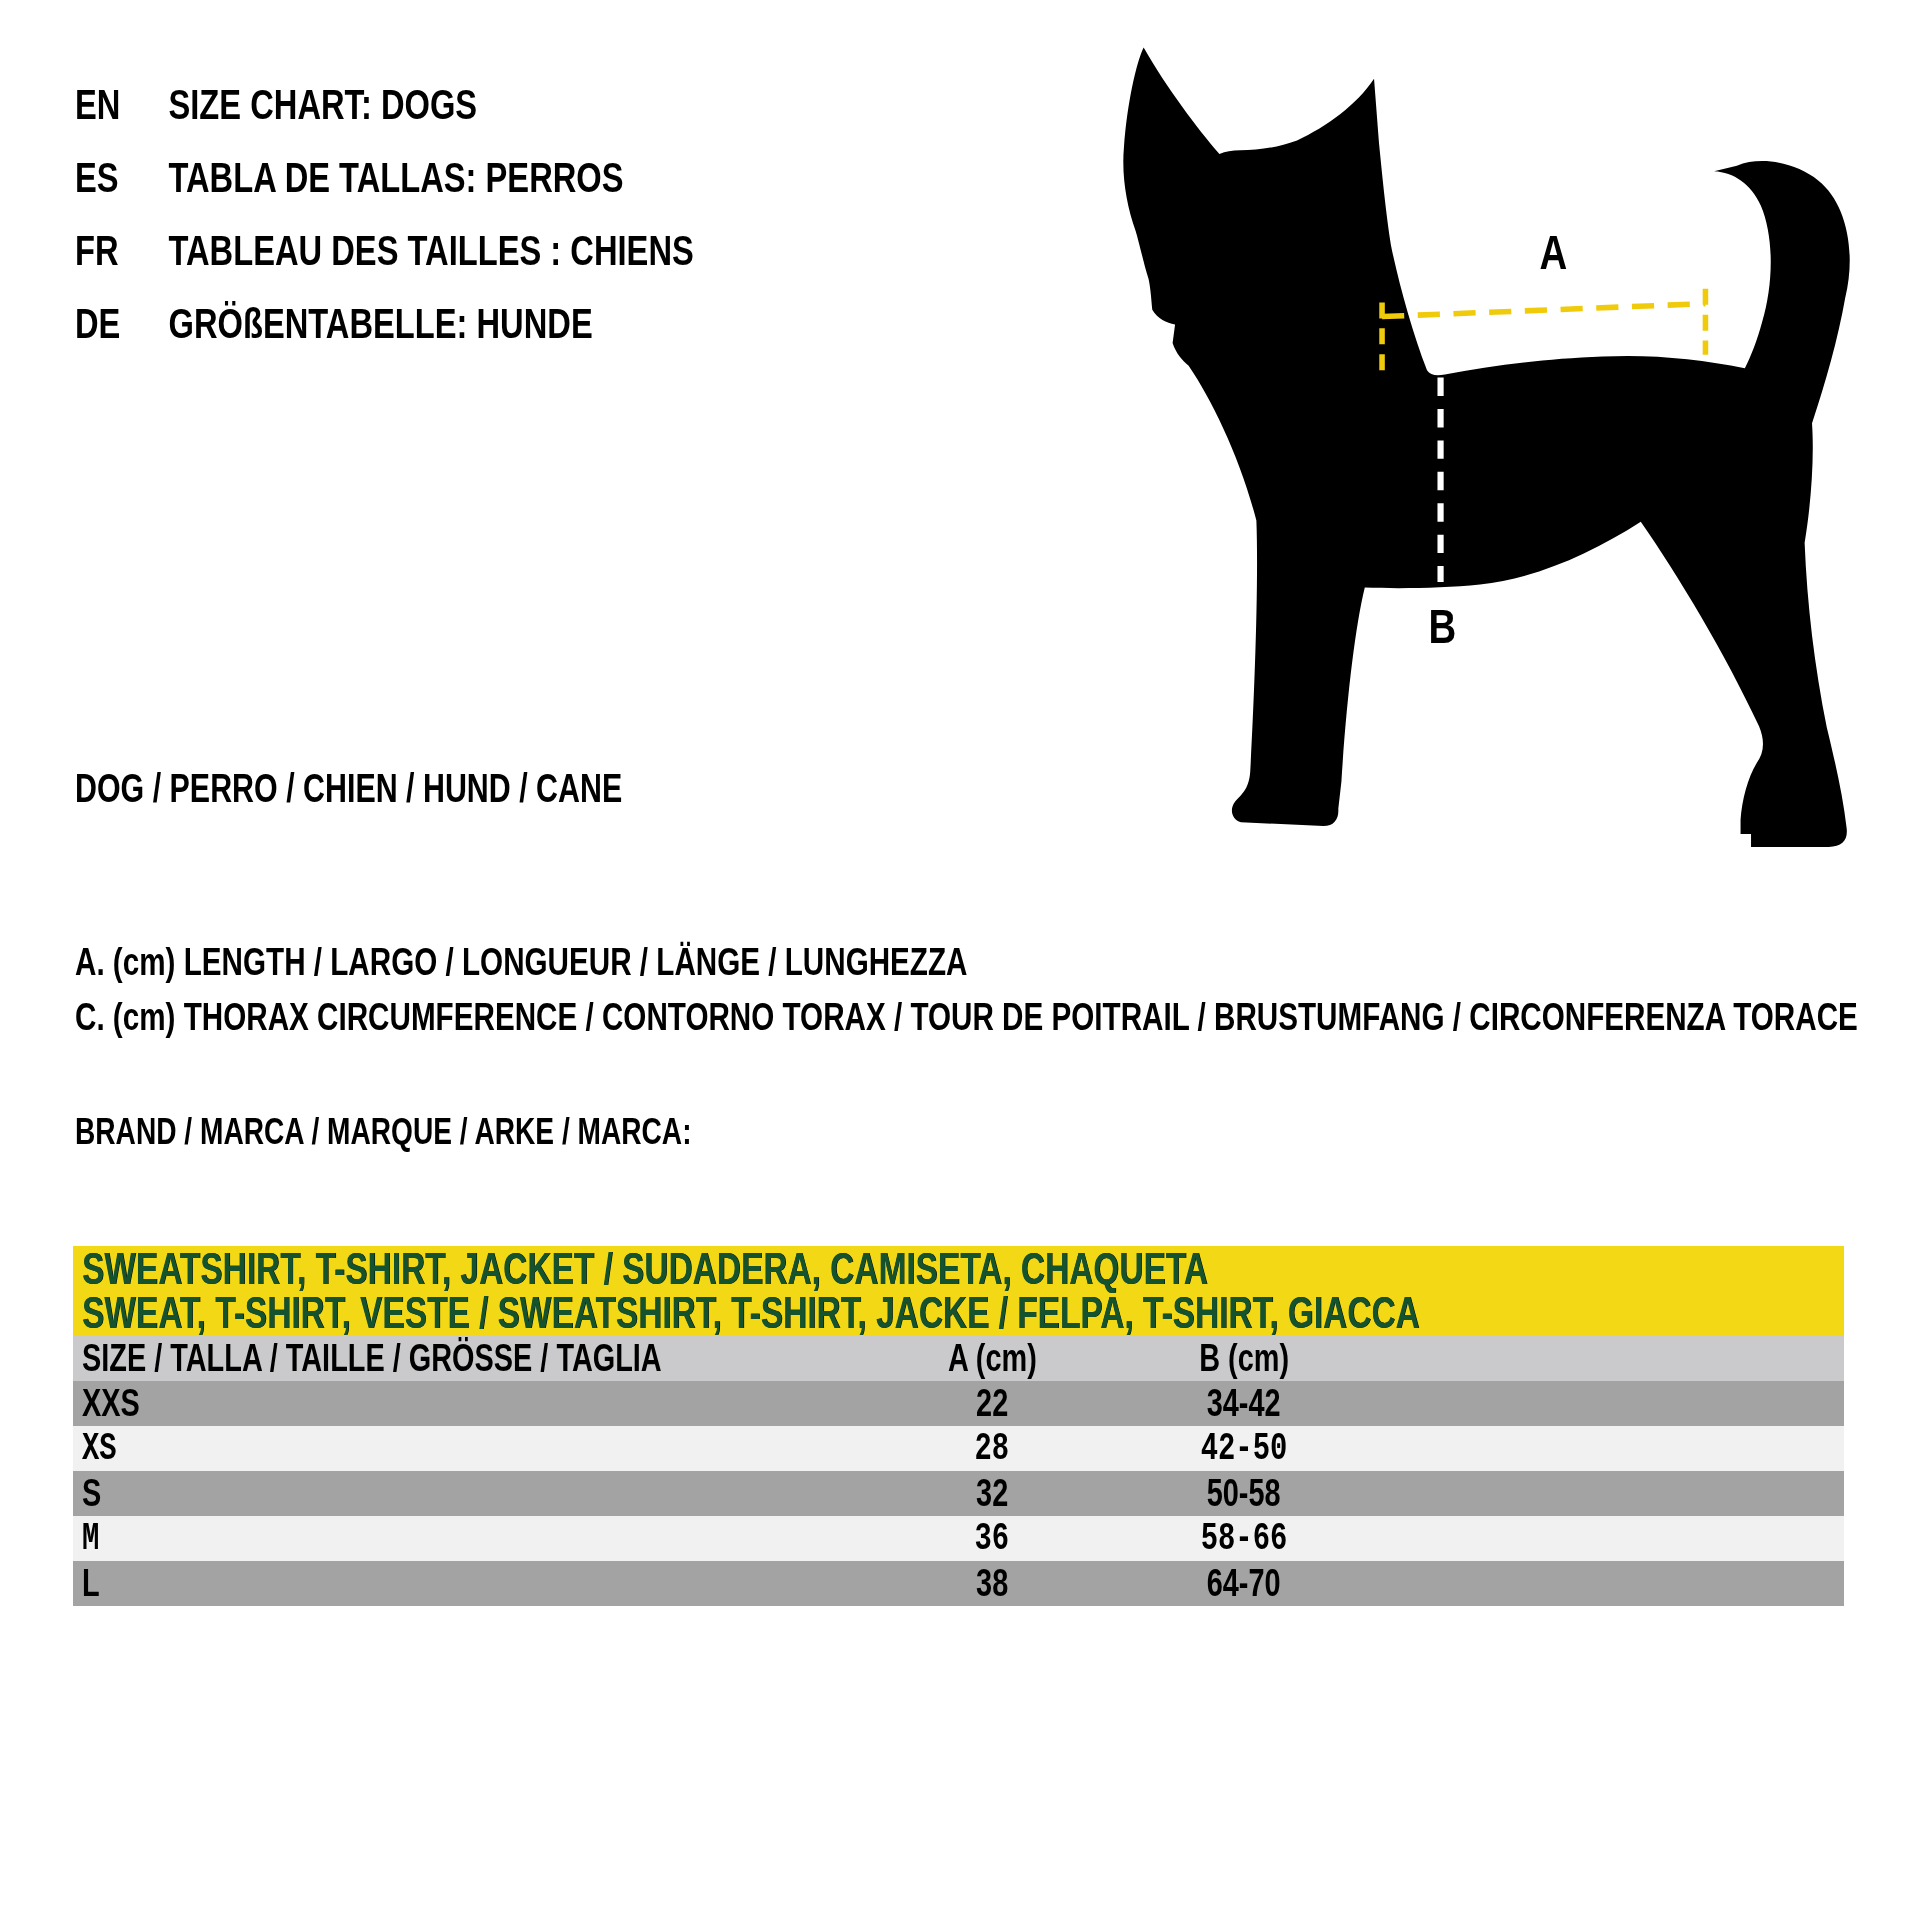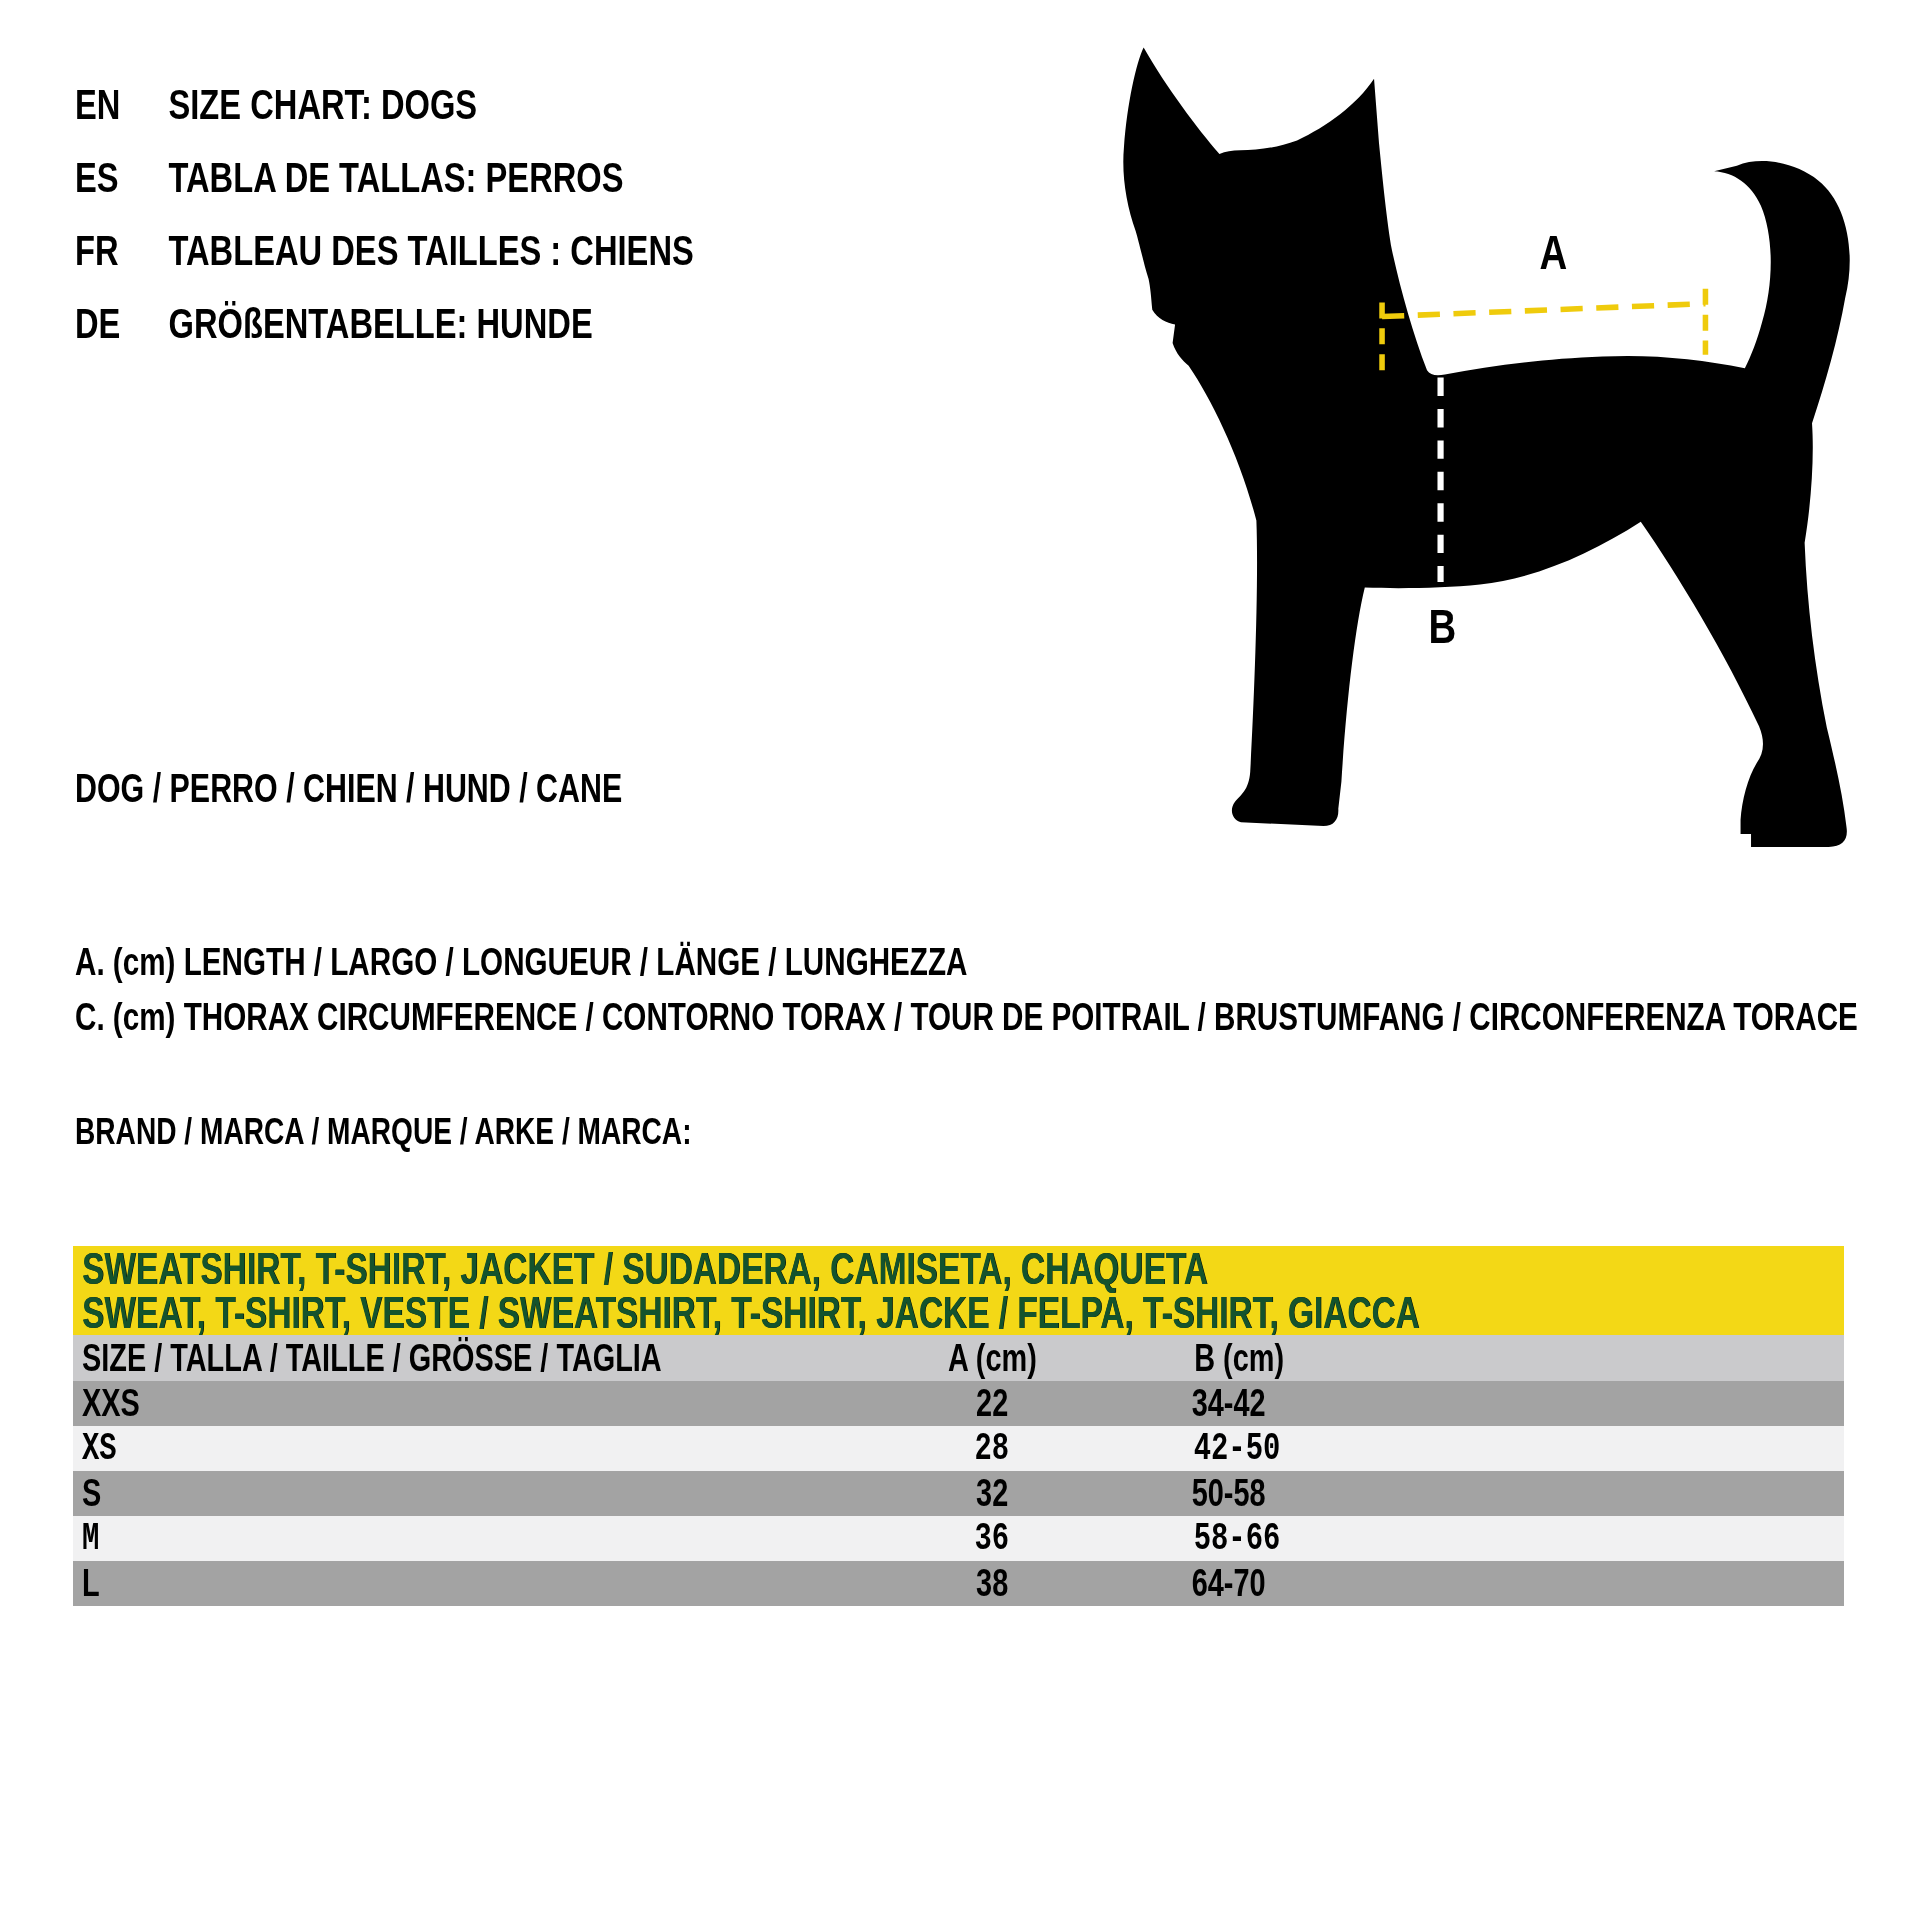--- a/index.html
+++ b/index.html
@@ -32,21 +32,21 @@
   #size-table{position:absolute;left:73px;top:1246px;width:1771px;}
   #band{background:#F3D816;height:89px;padding-left:8.6px;box-sizing:border-box;display:flex;flex-direction:column;justify-content:center;}
   .band-line{font-size:44px;line-height:44px;font-weight:700;color:#14532d;}
   .band-line .cond{text-shadow:0.6px 0 0 #000;}
   #header-row{position:relative;background:#CACACC;height:46px;}
   .t-row{position:relative;height:45px;background:#a3a3a3;}
   .t-row.alt{background:#F1F1F2;font-family:Liberation Mono, monospace;}
   .cell{position:absolute;top:0;height:100%;display:flex;align-items:center;font-size:38px;font-weight:700;}
   .cell-size{left:8.6px;}
   .cell-a{left:808px;width:222px;justify-content:center;text-align:center;}
-  .cell-b{left:1107px;width:222px;text-align:center;}
+  .cell-b{left:1060px;width:222px;justify-content:center;text-align:center;}
 </style>
 </head>
 <body>
 
 <div id="page">
 
   <div id="lang-list">
     <div class="lang-row"><span class="cond"><span class="lang-code">EN</span><span>SIZE CHART: DOGS</span></span></div>
     <div class="lang-row"><span class="cond"><span class="lang-code">ES</span><span>TABLA DE TALLAS: PERROS</span></span></div>
     <div class="lang-row"><span class="cond"><span class="lang-code">FR</span><span>TABLEAU DES TAILLES : CHIENS</span></span></div>

